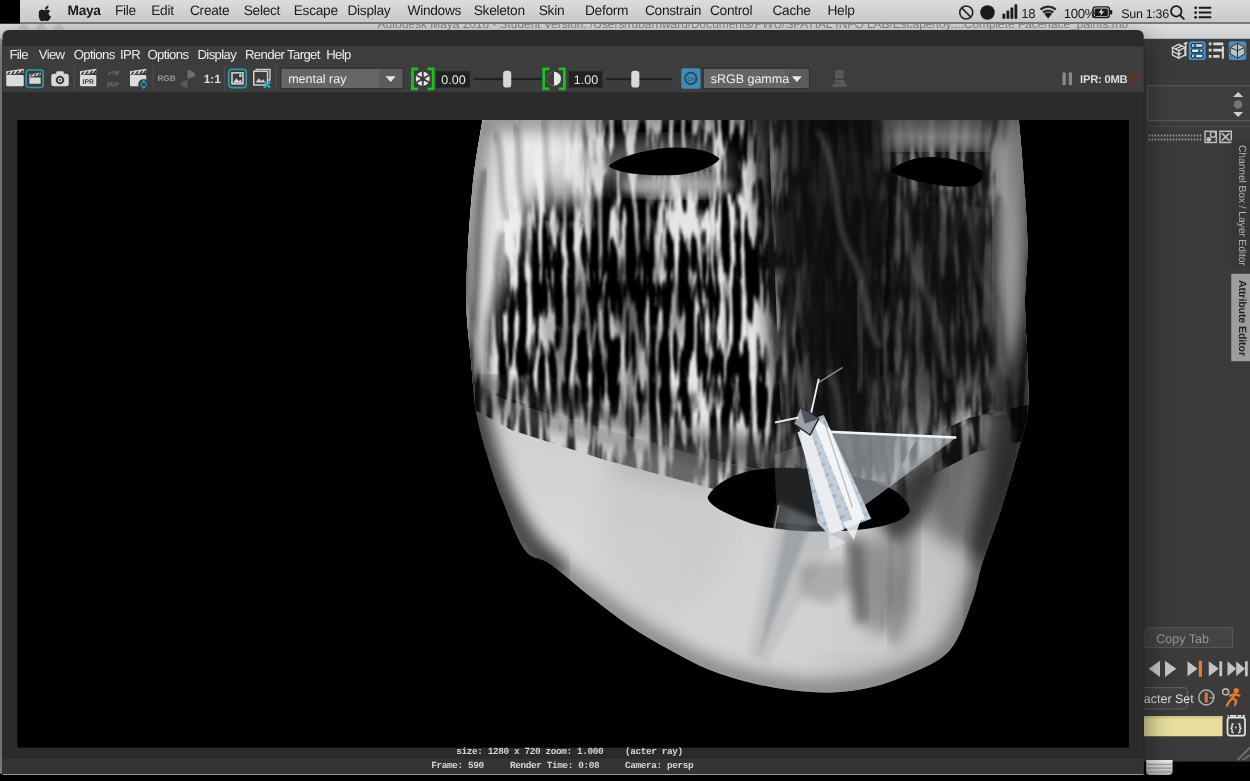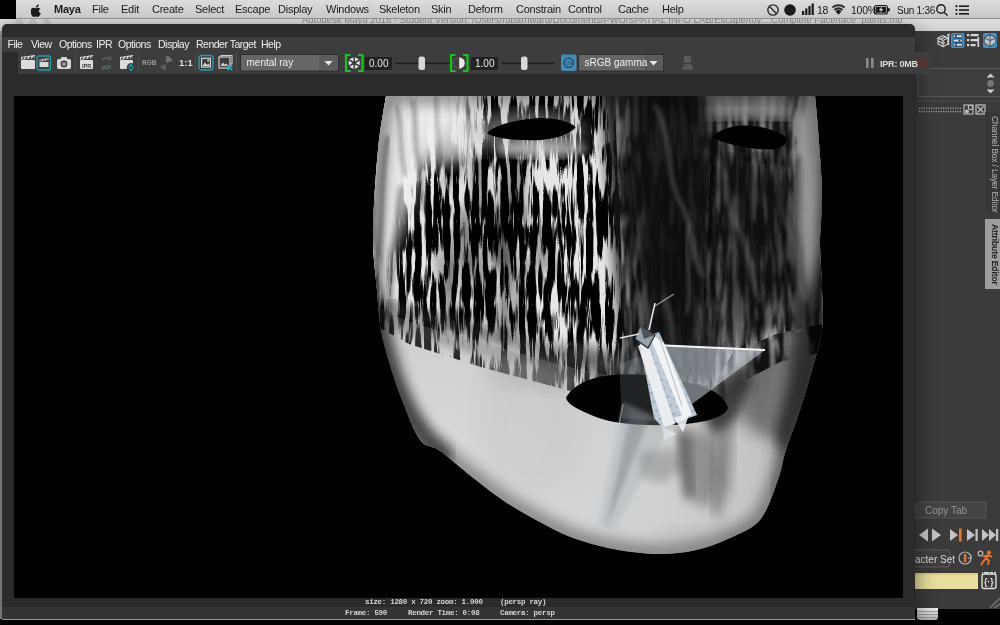--- a/index.html
+++ b/index.html
@@ -24,21 +24,21 @@
   #rv { left:2px; top:24px; width:913px; height:596px; z-index:10;
         border-radius:5px 5px 0 0; box-shadow:0 8px 22px rgba(0,0,0,.55); background:#2b2b2b;
         border-bottom:1.5px solid #9a9a9a; }
   #rvtitle { position:absolute; left:0; top:0; width:100%; height:13px; border-radius:5px 5px 0 0;
              background:linear-gradient(#efefef,#d6d6d6); border-bottom:1px solid #b0b0b0; }
   #rvtitle .tl { position:absolute; top:2.5px; width:8px; height:8px; border-radius:50%; }
   #rvtitle .t { position:absolute; top:0; left:0; right:0; text-align:center; font-size:11px; color:#404040; line-height:13px; }
   #rvmenu { position:absolute; left:0; top:13px; width:100%; height:15px; background:#3d3d3d;
             font-size:10.5px; letter-spacing:-0.5px; color:#ededed; }
   #rvmenu span { position:absolute; top:1px; white-space:nowrap; }
-  #rvtool { position:absolute; left:16px; top:28px; width:100%; height:22px; background:#3d3d3d; }
+  #rvtool { position:absolute; left:0; top:28px; width:100%; height:22px; background:#3d3d3d; }
   #rvcanvasbg { position:absolute; left:0; top:50px; width:100%; height:532px; background:#2b2b2b; }
   #canvas { position:absolute; left:12px; top:72px; width:889px; height:502px; background:#000; }
   #canvas svg { filter:blur(0.45px); }
   #sizeline { position:absolute; left:0; top:573px; width:100%; height:10px; color:#d4d4d4;
               font-family:"Liberation Mono",monospace; font-size:7.5px; font-weight:bold; letter-spacing:-0.3px; }
   #sizeline span { top:1px; }
   #framebar { position:absolute; left:0; top:583px; width:100%; height:12px; background:#343434; color:#d4d4d4;
               font-family:"Liberation Mono",monospace; font-size:7.5px; font-weight:bold; letter-spacing:-0.3px; }
 </style>
 </head>
@@ -541,21 +541,21 @@
     <path d="M626,230 L641,239 L630,243 Z" fill="#4e565c"></path>
     <path d="M635,234 L641,207" stroke="#e8ecef" stroke-width="1.5" fill="none"></path>
     <path d="M606,242 L625,238" stroke="#dfe3e6" stroke-width="1.5" fill="none"></path>
     <path d="M641,210 L660,198" stroke="#cfd3d6" stroke-width="1.1" fill="none" opacity="0.7"></path>
     <path d="M660,322 L676,316 L669,336 Z" fill="#eef1f4" opacity="0.9"></path>
     <path d="M648,330 L663,338 L650,344 Z" fill="#dde2e7" opacity="0.8"></path>
   </g>
 </svg></div>
     <div id="sizeline">
         <span style="position:absolute;left:363px;">size: 1280 x 720 zoom: 1.000</span>
-        <span style="position:absolute;left:498px;">(persp ray)</span>
+        <span style="position:absolute;left:498px;">(acter ray)</span>
       </div>
     <div id="framebar">
         <span style="position:absolute;left:343px;top:2px;text-align:right;">Frame: 590</span>
         <span style="position:absolute;left:406px;top:2px;">Render Time: 0:08</span>
         <span style="position:absolute;left:498px;top:2px;">Camera: persp</span>
       </div>
   </div>
 
 </div>
 

